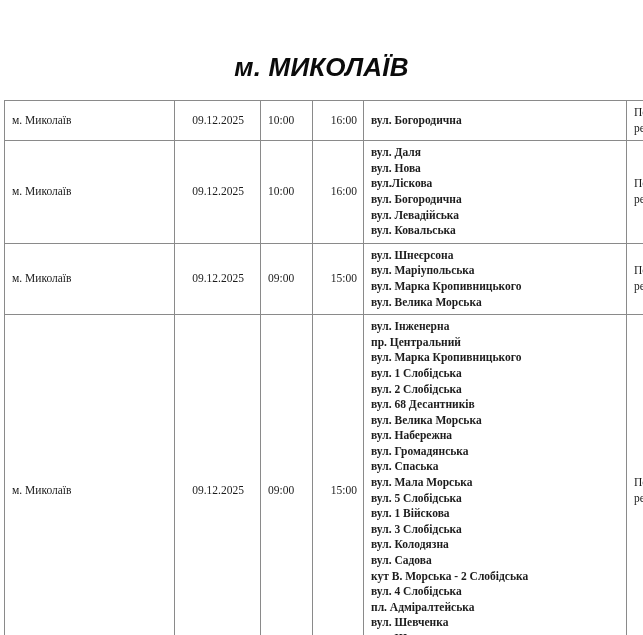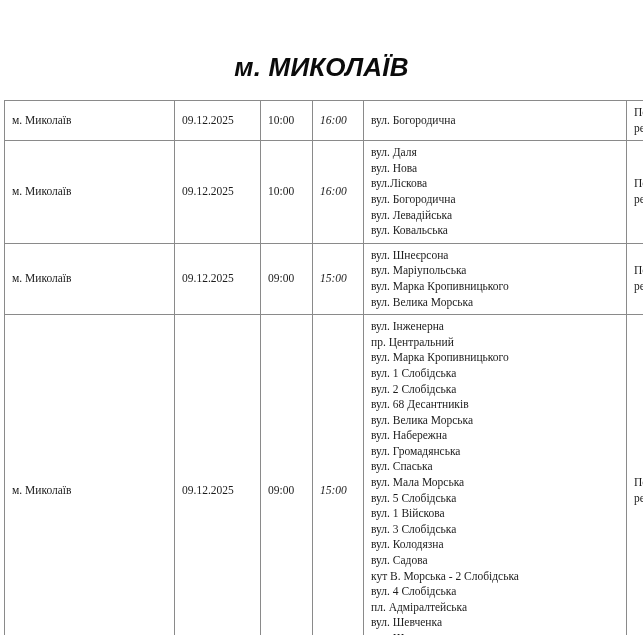--- a/index.html
+++ b/index.html
@@ -49,30 +49,31 @@
     color: #1c1c1c;
   }
   table.outage td {
     border: 1px solid #8a8a8a;
     padding: 4px 6px 4px 7px;
     vertical-align: middle;
     font-size: 11.5px;
     background: #ffffff;
   }
   td.col-city    { width: 156px; }
-  td.col-date    { width: 72px;  text-align: left; }
+  td.col-date    { width: 72px;  text-align: center; }
   td.col-start   { width: 38px;  text-align: left; }
-  td.col-end     { width: 37px;  text-align: left; font-style: italic; }
+  td.col-end     { width: 37px;  text-align: right; }
   td.col-streets { width: 249px; vertical-align: middle; }
   td.col-type    { width: 83px;  vertical-align: middle; }
 
   .street-list {
     display: block;
     white-space: pre-line;
     line-height: 15.6px;
+    font-weight: bold;
   }
   .type-text {
     display: block;
     white-space: pre-line;
     line-height: 15.6px;
   }
   .nowrap { white-space: nowrap; }
 </style>
 </head>
 <body>

